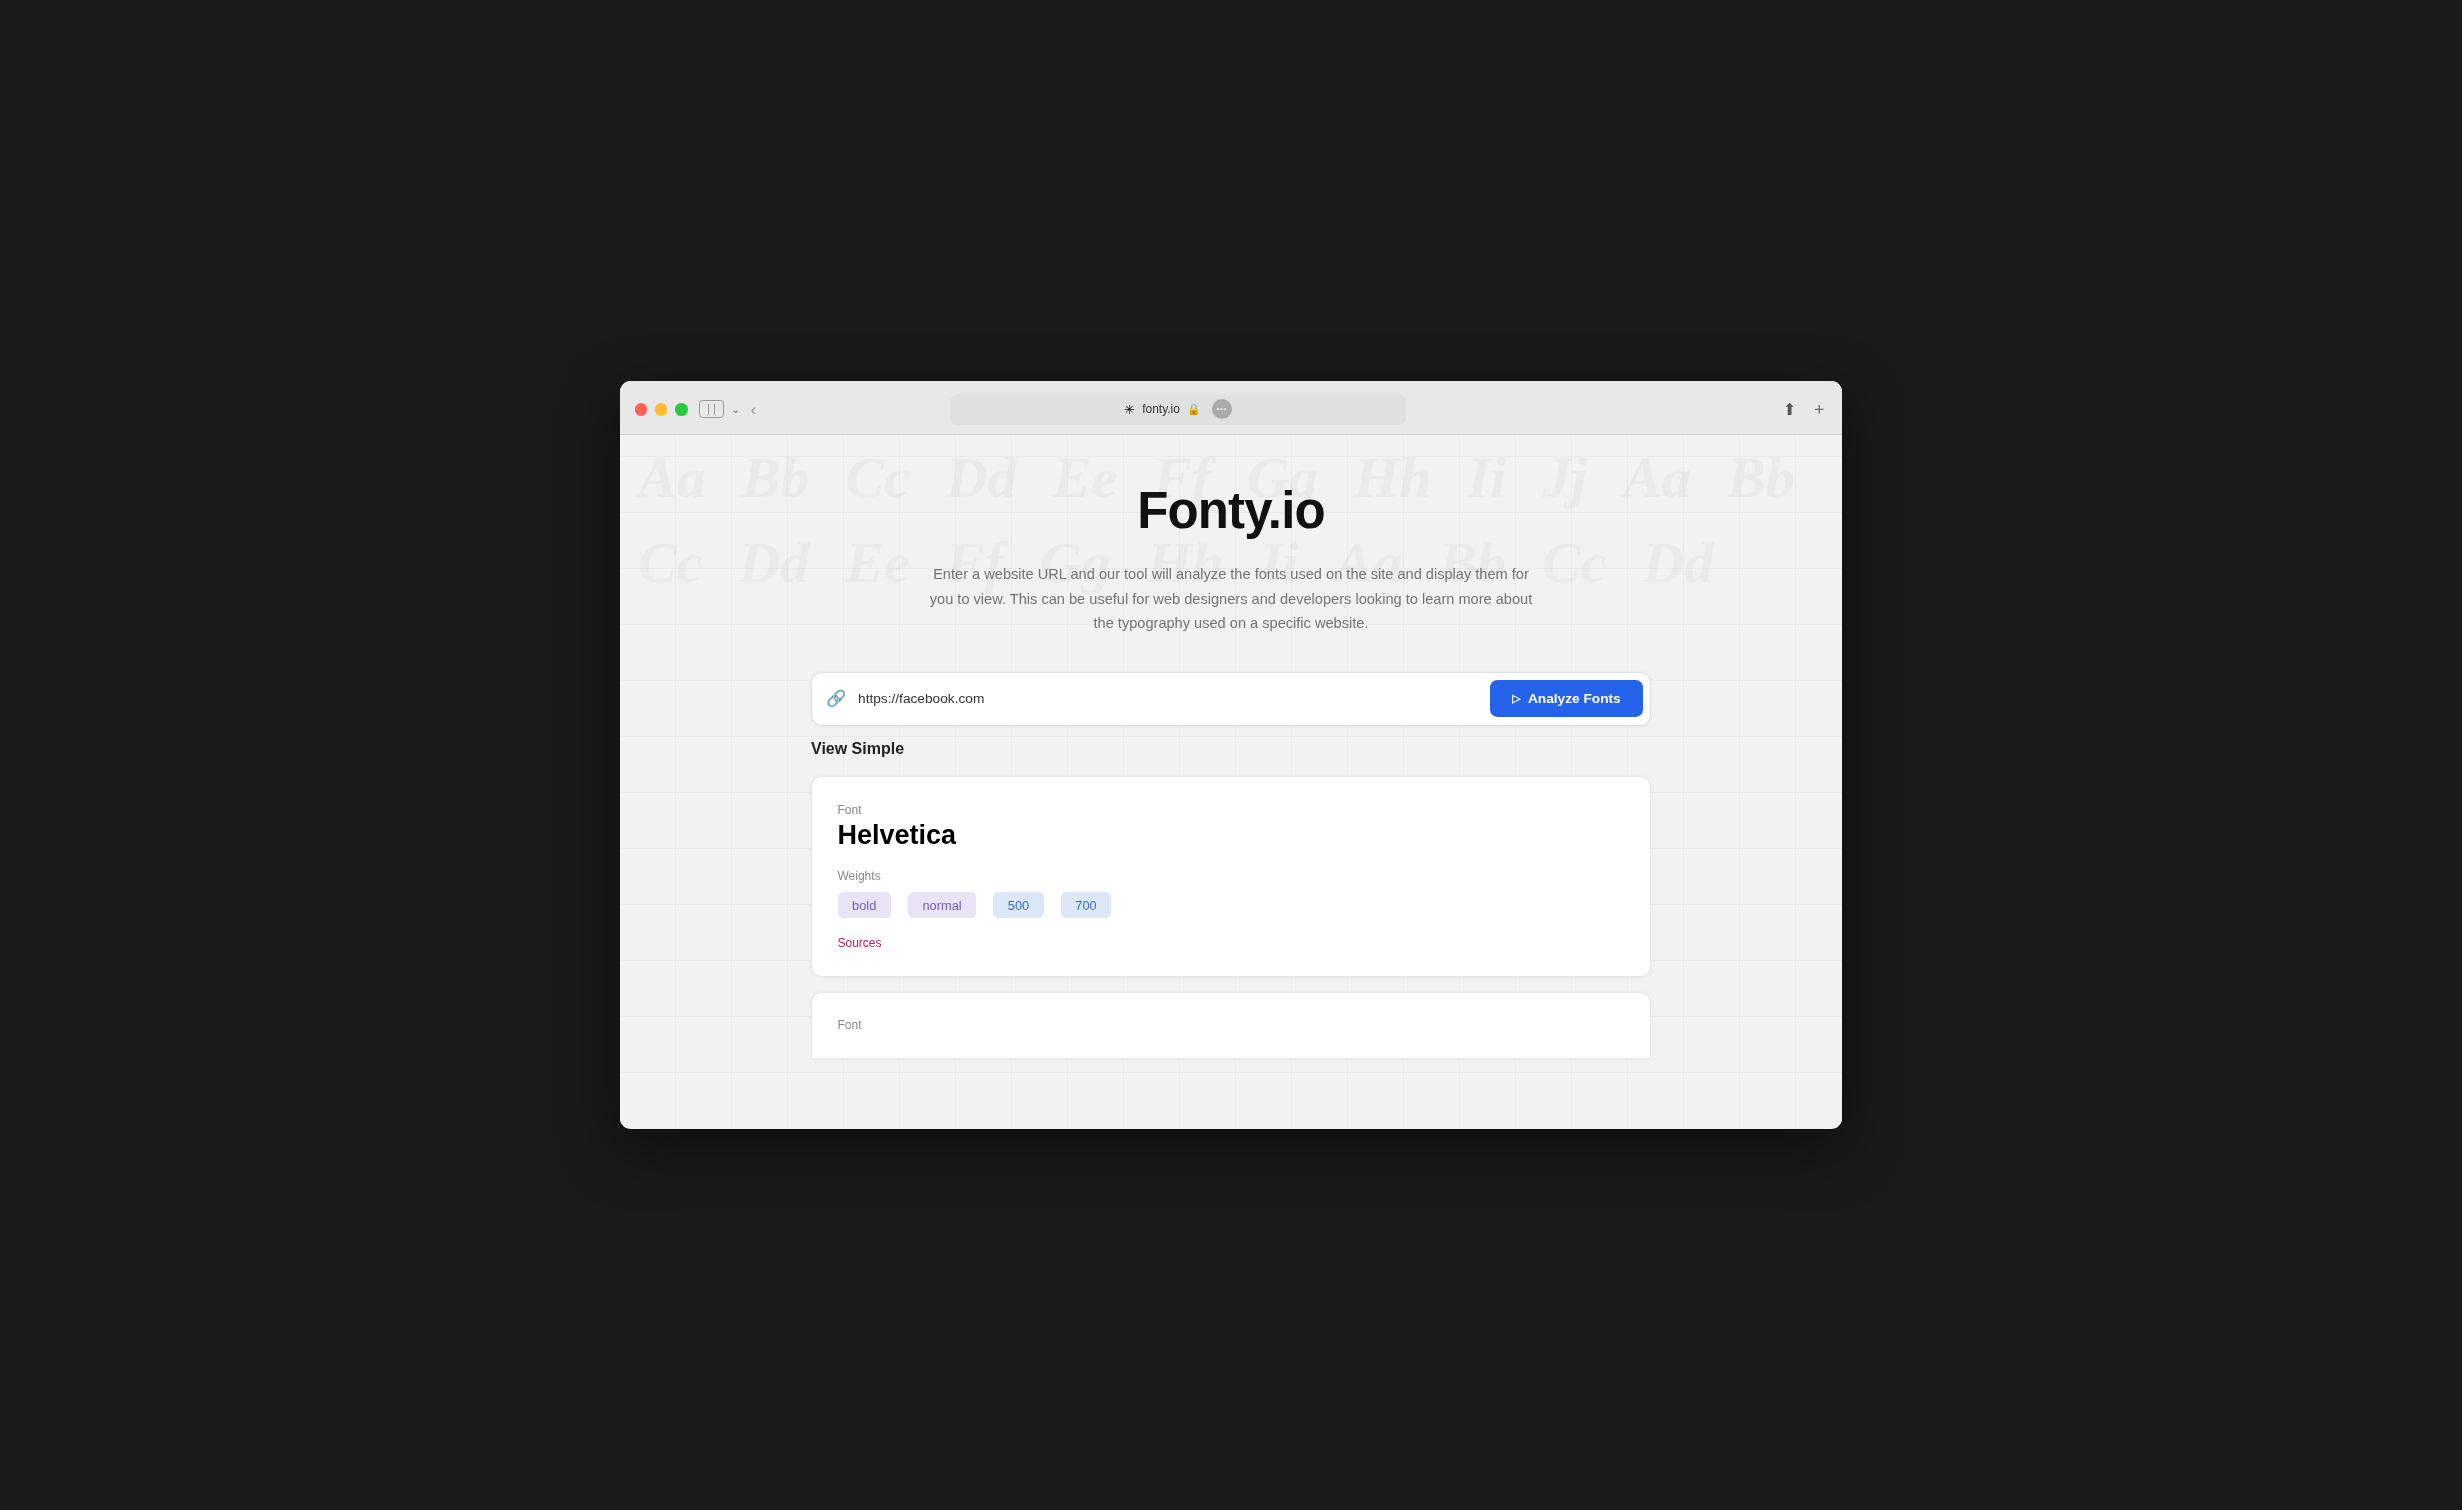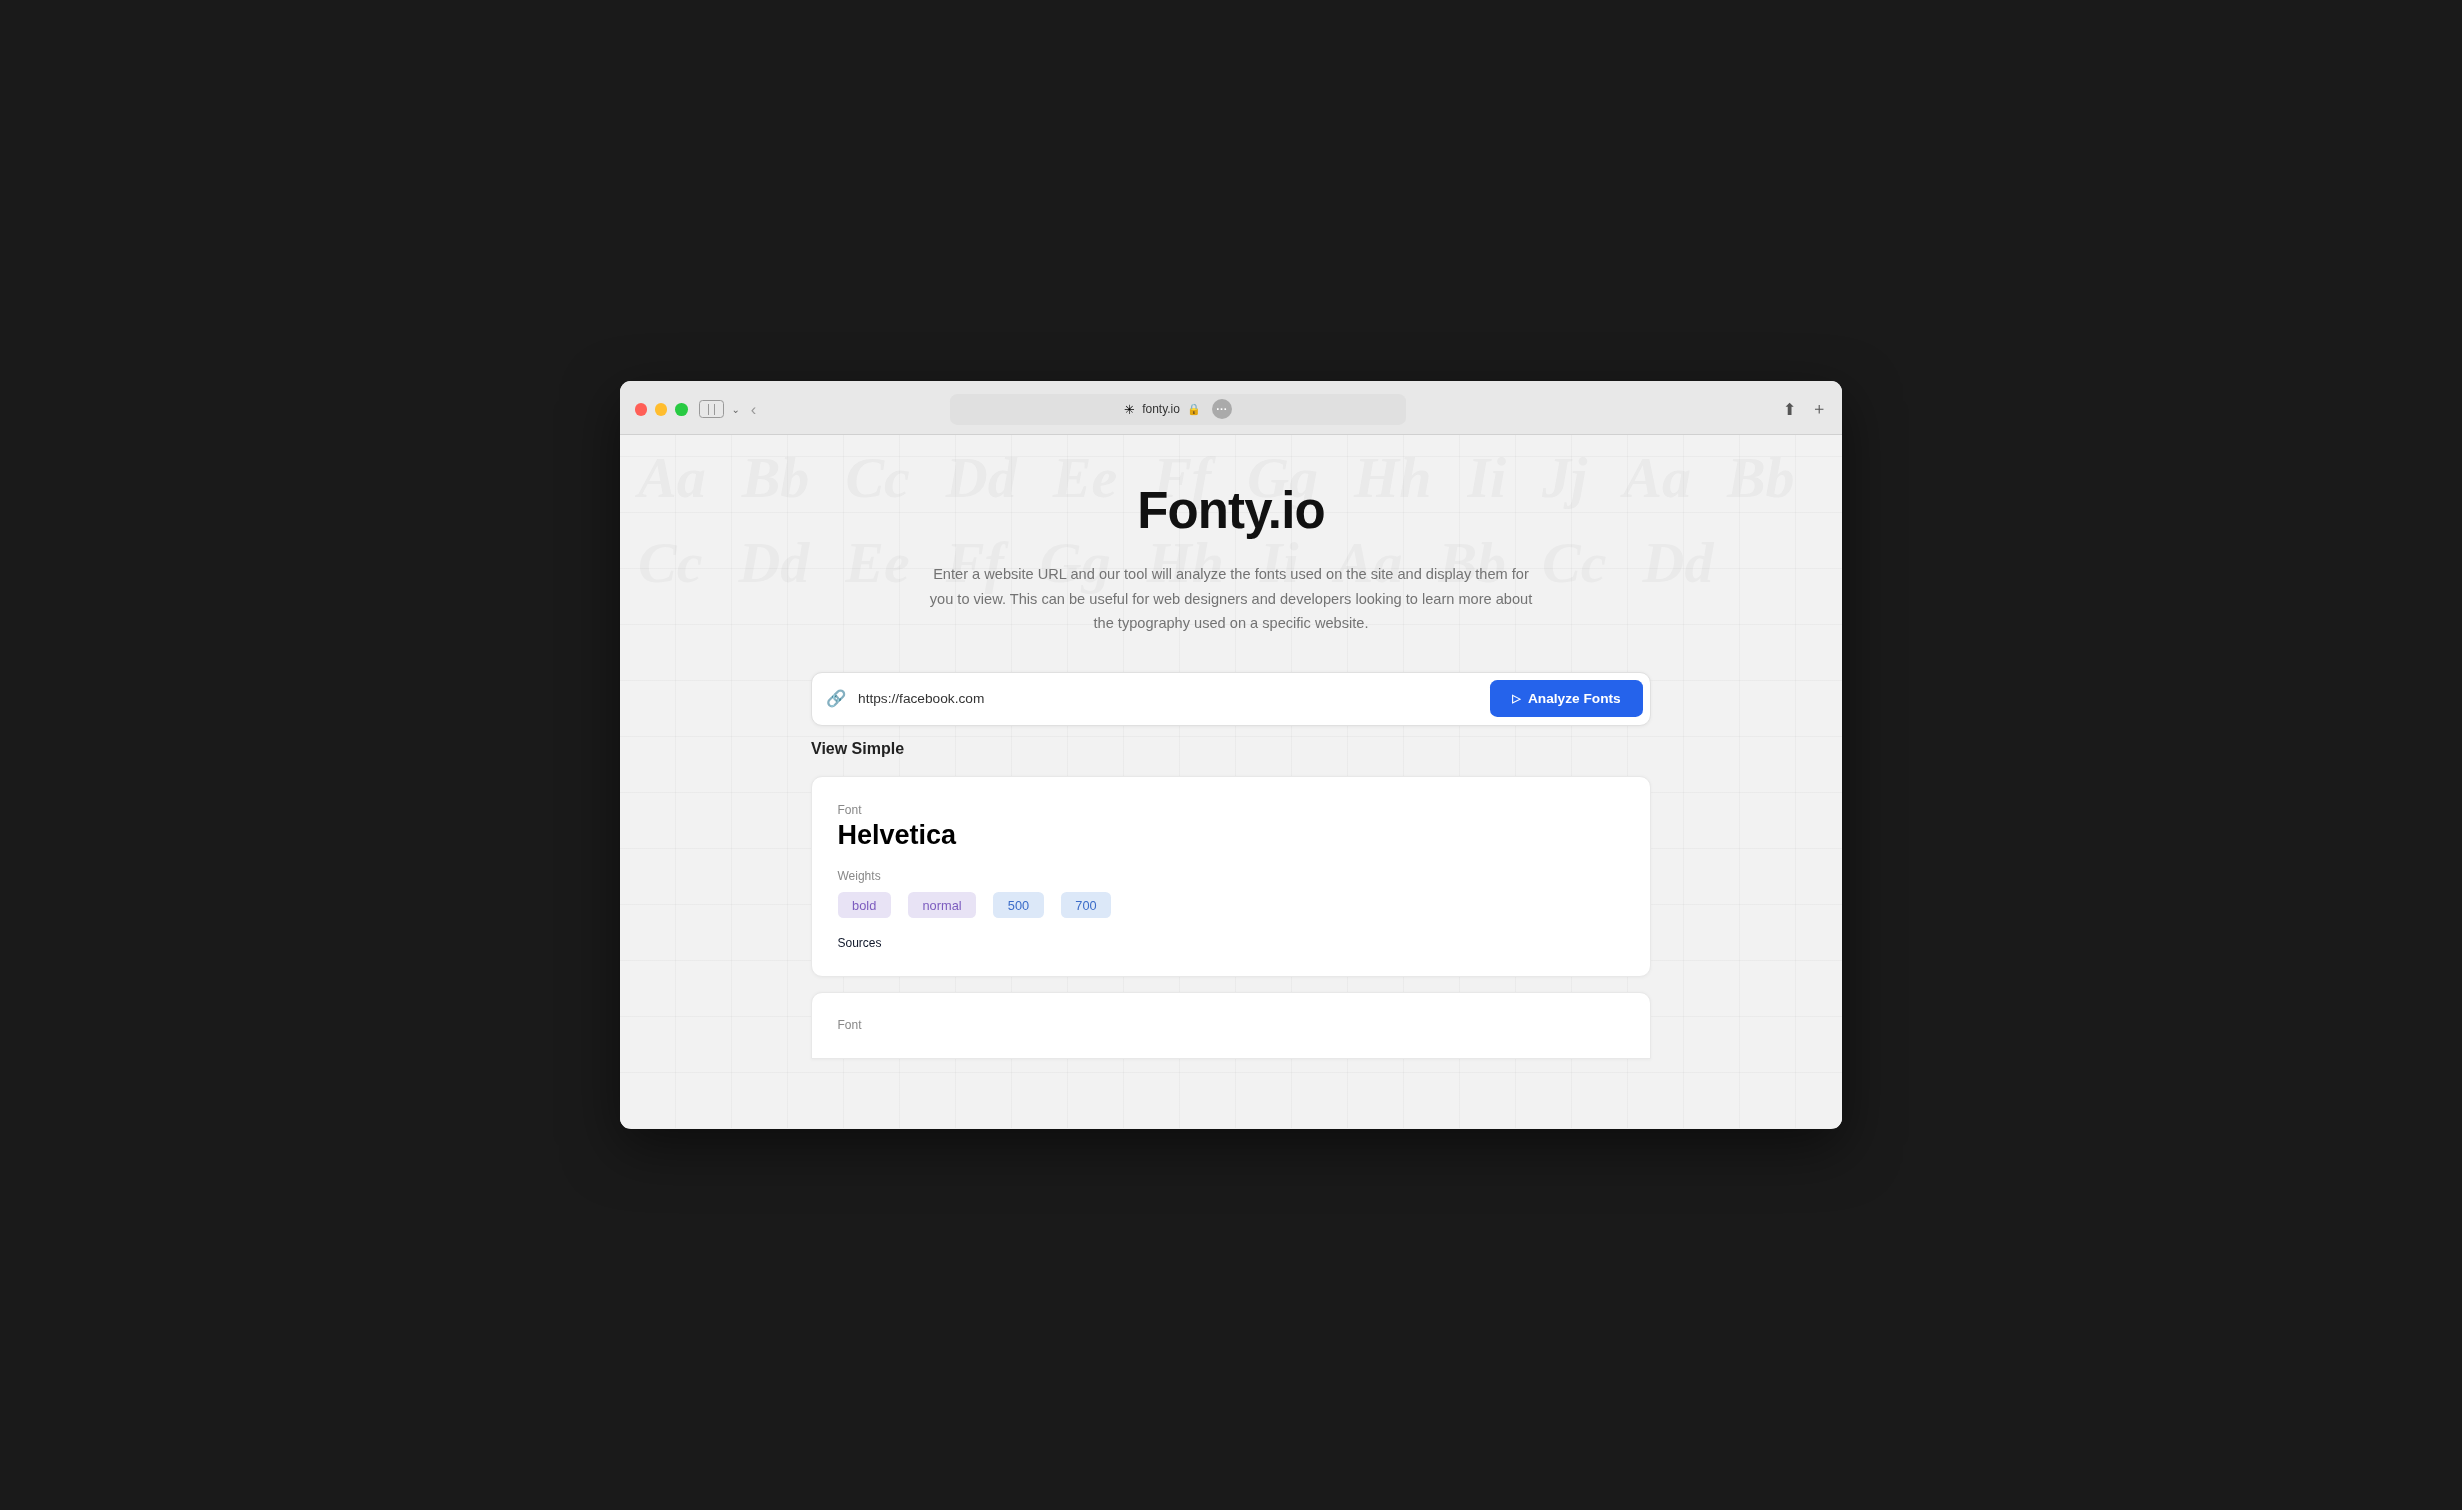--- a/index.html
+++ b/index.html
@@ -338,21 +338,21 @@
       color: #7c5cbf;
     }
 
     .weight-tag.blue {
       background: #dce8f8;
       color: #3b6cc9;
     }
 
     .sources-label {
       font-size: 12px;
-      color: #0f172a;
+      color: #be185d;
       font-weight: 500;
     }
 
     
     .demo-panel {
       width: 274px;
       background: #f5f5f7;
       border-radius: 9px;
       padding: 18px 22px;
       flex-shrink: 0;

